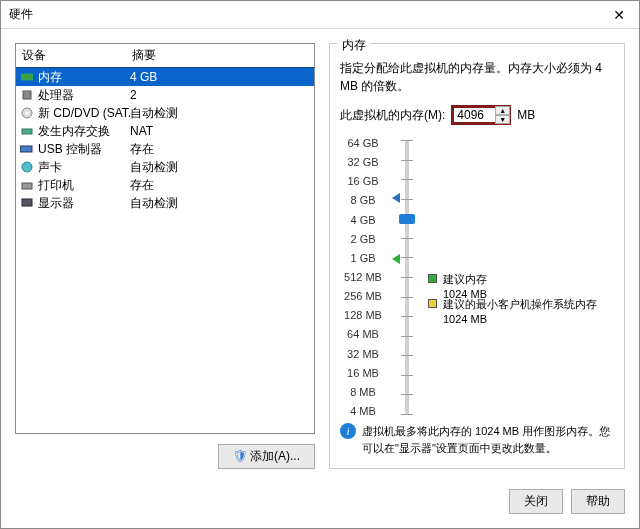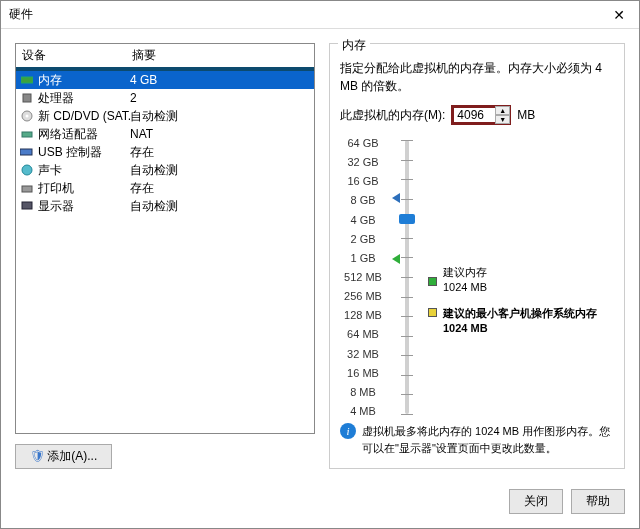--- a/index.html
+++ b/index.html
@@ -4,30 +4,30 @@
 <style>
   * { box-sizing: border-box; margin: 0; padding: 0; }
   body { font-family: "Microsoft YaHei", "Segoe UI", Tahoma, sans-serif; font-size: 12px; background: #fff; color: #000; }
   .dialog { width: 640px; height: 529px; border: 1px solid #888; background: #fff; display: flex; flex-direction: column; }
   .titlebar { height: 28px; display: flex; align-items: center; padding: 0 0 0 8px; background: #fff; border-bottom: 1px solid #ddd; }
   .titlebar .title { flex: 1; }
   .titlebar .close { width: 40px; height: 100%; display:flex; align-items:center; justify-content:center; font-size:14px; font-family: Arial;}
   .content { flex: 1; display: flex; padding: 14px 14px 0 14px; gap: 14px; }
   .left-panel { width: 300px; display: flex; flex-direction: column; }
   .hw-list { flex: 1; border: 1px solid #888; background: #fff; }
-  .hw-head { display: flex; font-weight: normal; border-bottom: 4px solid #0c4a6e; }
+  .hw-head { display: flex; font-weight: normal; border-bottom: 1px solid #0c4a6e; }
   .hw-head .c1 { width: 110px; padding: 3px 6px; }
   .hw-head .c2 { flex:1; padding: 3px 6px; }
   .hw-rows { }
   .hw-row { display: flex; align-items: center; height: 18px; padding: 0 4px; }
   .hw-row.selected { background: #0a64cc; color: #fff; }
   .hw-row .icon { width: 14px; height: 14px; margin-right: 4px; display:inline-flex; align-items:center; justify-content:center;}
   .hw-row .lab { width: 92px; white-space: nowrap; overflow:hidden; }
   .hw-row .sum { flex: 1; white-space: nowrap; }
-  .left-buttons { display: flex; gap: 8px; padding: 10px 0; }
+  .left-buttons { display: flex; justify-content: flex-end; gap: 8px; padding: 10px 0; }
   .btn { border: 1px solid #aaa; background: #e9e9e9; padding: 3px 14px; font-size: 12px; font-family: inherit; }
   .btn.disabled { color: #9a9a9a; }
   .btn .shield { color:#3b78cc; margin-right:2px;}
   .fieldset { border: 1px solid #ccc; padding: 8px 10px 10px 10px; margin-bottom: 10px; }
   .fieldset .legend { position: relative; top: -15px; background: #fff; display: inline-block; padding: 0 4px; margin-left:-2px;}
   .fieldset.main { flex: 1; }
   .right-panel { flex: 1; display: flex; flex-direction: column; }
   .desc { margin-top: -10px; line-height: 1.5; margin-bottom: 10px; }
   .mem-input-row { display: flex; align-items:center; gap:6px; margin-bottom: 12px; }
   .mem-input { width: 60px; height: 20px; border:3px solid #7f1d1d; text-align:left; padding:1px 2px 1px 3px; font-family:inherit; font-size:12px; position:relative;}
@@ -96,21 +96,21 @@
               </span>
               <span class="lab">新 CD/DVD (SAT...</span>
               <span class="sum">自动检测</span>
             </div>
             <div class="hw-row">
               <span class="icon">
                 <svg width="12" height="10">
                   <rect x="1" y="3" width="10" height="5" fill="#5a8" stroke="#376"></rect>
                 </svg>
               </span>
-              <span class="lab">网络适配器</span>
+              <span class="lab">发生内存交换</span>
               <span class="sum">NAT</span>
             </div>
             <div class="hw-row">
               <span class="icon">
                 <svg width="14" height="8">
                   <rect x="0" y="1" width="12" height="6" fill="#4a7bc8" stroke="#235"></rect>
                 </svg>
               </span>
               <span class="lab">USB 控制器</span>
               <span class="sum">存在</span>
@@ -200,28 +200,28 @@
                 <div class="tick" style="top: 218.286px;"></div>
                 <div class="tick" style="top: 237.857px;"></div>
                 <div class="tick" style="top: 257.429px;"></div>
                 <div class="tick" style="top: 277px;"></div>
               </div>
             <div class="marker left" style="top:56px; border-right-color:#2c6fbb;"></div>
             <div class="slider-thumb" style="top:77px;"></div>
             <div class="marker left" style="top:117px; border-right-color:#2fae3a;"></div>
           </div>
           <div class="legend-area">
-            <div class="legend-item" style="top:128px;align-items:center;">
+            <div class="legend-item" style="top:135px;">
               <div class="legend-sq" style="background:#2fae3a"></div>
               <div class="legend-text">
                 <div>建议内存</div>
                 <div>1024 MB</div>
               </div>
             </div>
-            <div class="legend-item" style="top:169px;font-weight:bold;">
+            <div class="legend-item" style="top:160px;">
               <div class="legend-sq" style="background:#e8d23a"></div>
               <div class="legend-text">
                 <div>建议的最小客户机操作系统内存</div>
                 <div>1024 MB</div>
               </div>
             </div>
           </div>
         </div>
 
         <div class="info-bar">

